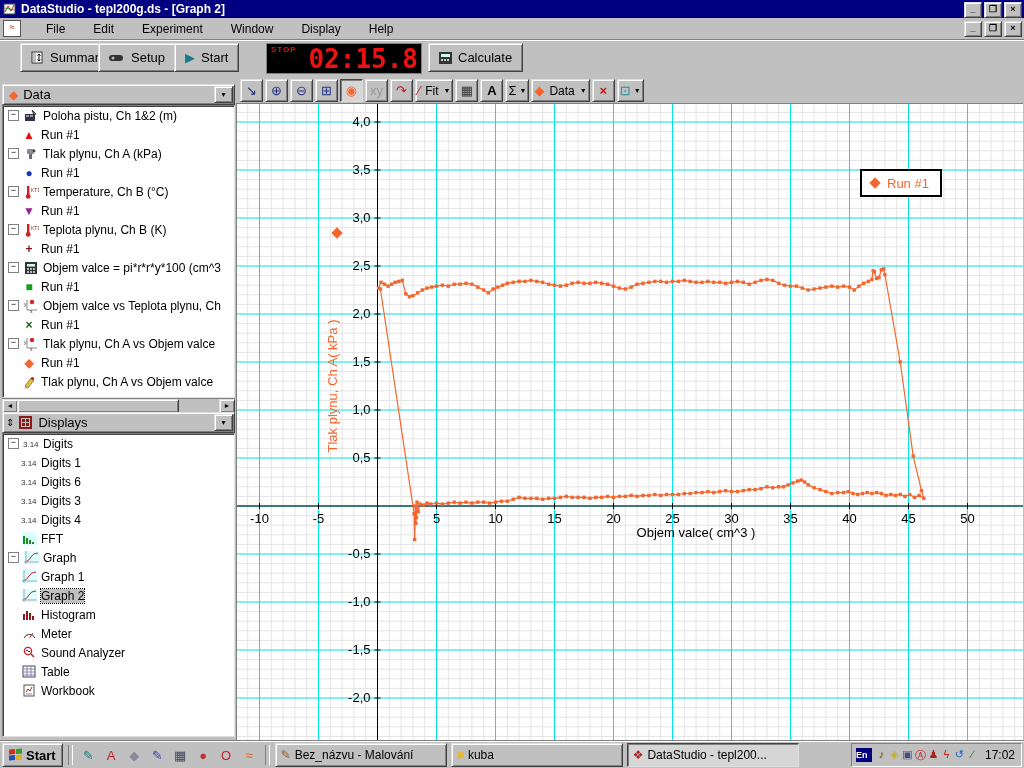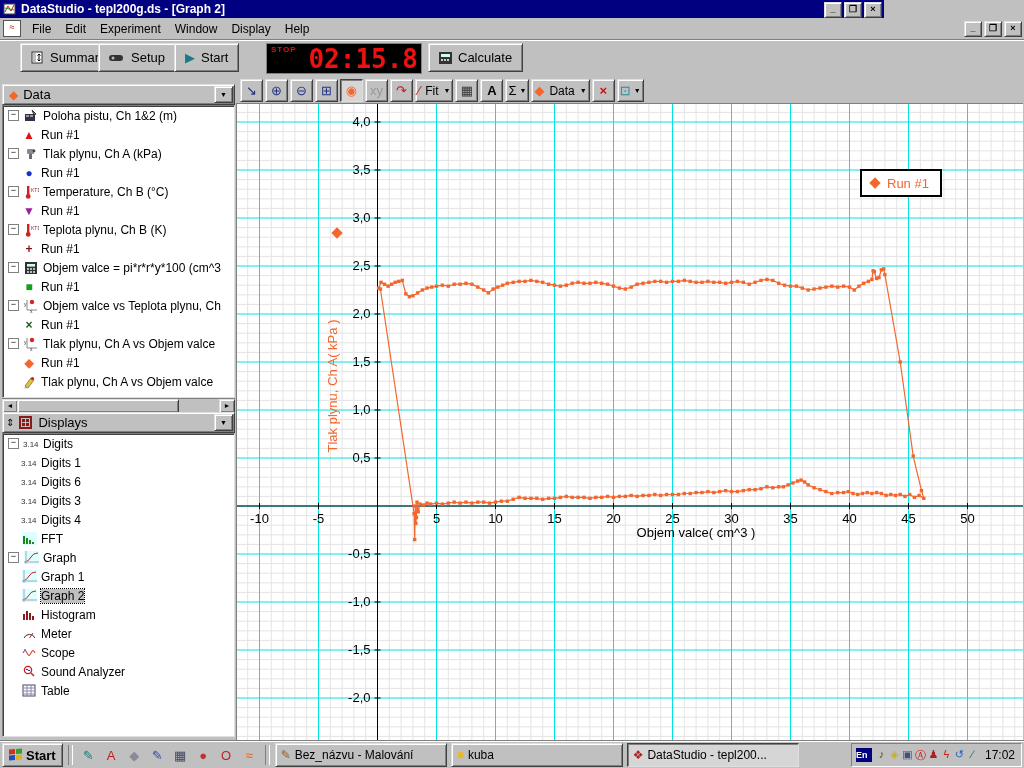--- a/index.html
+++ b/index.html
@@ -1,26 +1,26 @@
 <!DOCTYPE html>
 <html><head>
 <meta charset="utf-8">
 <style>
   html,body{margin:0;padding:0;}
   .screen{position:relative;width:1024px;height:768px;background:#c0c0c0;font-family:"Liberation Sans",sans-serif;font-size:12px;color:#000;overflow:hidden;}
   
   .raised{background:#c0c0c0;border:1px solid;border-color:#dfdfdf #404040 #404040 #dfdfdf;box-shadow:inset 1px 1px 0 #fff, inset -1px -1px 0 #808080;}
   .sunken{background:#fff;border:1px solid;border-color:#808080 #dfdfdf #dfdfdf #808080;box-shadow:inset 1px 1px 0 #404040, inset -1px -1px 0 #fff;}
   .pressed{background:#d6d6d6;border:1px solid;border-color:#404040 #dfdfdf #dfdfdf #404040;box-shadow:inset 1px 1px 0 #808080;}
-  .titlebar{position:absolute;left:0;top:0;width:884px;height:18px;background:#000080;color:#fff;display:flex;align-items:center;padding-left:3px;box-sizing:border-box;}
+  .titlebar{position:absolute;left:0;top:0;width:1024px;height:18px;background:#000080;color:#fff;display:flex;align-items:center;padding-left:3px;box-sizing:border-box;}
   .titlebar .t{font-weight:bold;font-size:12px;margin-left:4px;}
   .winbtns{position:absolute;right:2px;top:2px;display:flex;gap:2px;}
   .wbtn{width:16px;height:14px;font-size:9px;line-height:12px;text-align:center;color:#000;font-weight:bold;font-family:"Liberation Sans",sans-serif;}
   .menubar{position:absolute;left:0;top:18px;width:1024px;height:21px;background:#c0c0c0;display:flex;align-items:center;border-bottom:1px solid #808080;box-shadow:0 1px 0 #fff;}
-  .menubar .mitem{padding:2px 7px;}
+  .menubar .mitem{padding:2px 7px;margin-left:14px;}
   .docicon{width:16px;height:15px;margin:0 4px 0 3px;background:#fff;border:1px solid #555;font-size:9px;line-height:13px;text-align:center;color:#b00;}
   
   .toolbar{position:absolute;left:0;top:41px;width:1024px;height:34px;}
   .tbtn{position:absolute;height:27px;display:flex;align-items:center;gap:6px;padding:0 10px;font-size:13px;}
   .tbtn .g{font-size:13px;}
   .timer{position:absolute;left:266px;top:2px;width:154px;height:29px;background:#000;border:1px solid #808080;}
   .timer .stop{position:absolute;left:4px;top:1px;color:#e01010;font-size:8px;font-weight:bold;letter-spacing:1px;}
   .timer .val{position:absolute;right:3px;top:0px;color:#ee1111;font-family:"DejaVu Sans Mono",monospace;font-size:26px;font-weight:bold;letter-spacing:0px;}
   
   .gtoolbar{position:absolute;left:240px;top:78px;height:25px;display:flex;gap:2px;align-items:center;}
@@ -459,48 +459,49 @@
               <line x1="7.5" y1="11" x2="11" y2="6" stroke="#c22"></line>
             </svg>
           </span>
           <span class="lab">Meter</span>
         </div>
         <div class="trow">
           <span class="sp" style="width: 2px;"></span>
           <span class="sp" style="width: 16px;"></span>
           <span class="ticon">
             <svg width="15" height="13">
-              <path d="M1 7 Q3 2 5 7 T9 7 T13 7" stroke="#cc2222" fill="none"></path>
-              <circle cx="3" cy="4" r="1" fill="#66c"></circle>
-            </svg>
-          </span>
-          <span class="lab">Scope</span>
-        </div>
-        <div class="trow">
-          <span class="sp" style="width: 2px;"></span>
-          <span class="sp" style="width: 16px;"></span>
-          <span class="ticon">
-            <svg width="15" height="13">
               <circle cx="6" cy="5" r="3.6" fill="none" stroke="#c22" stroke-width="1.4"></circle>
               <line x1="9" y1="8" x2="12" y2="11" stroke="#c22" stroke-width="1.6"></line>
               <path d="M4 5 Q5 3 6 5 T8 5" stroke="#338" fill="none"></path>
             </svg>
           </span>
           <span class="lab">Sound Analyzer</span>
         </div>
         <div class="trow">
           <span class="sp" style="width: 2px;"></span>
           <span class="sp" style="width: 16px;"></span>
           <span class="ticon">
             <svg width="15" height="13">
               <rect x="1" y="1" width="12" height="11" fill="#fff" stroke="#446"></rect>
               <path d="M1 4 L13 4 M1 7 L13 7 M1 10 L13 10 M5 1 L5 12 M9 1 L9 12" stroke="#88a"></path>
             </svg>
           </span>
           <span class="lab">Table</span>
+        </div>
+        <div class="trow">
+          <span class="sp" style="width: 2px;"></span>
+          <span class="sp" style="width: 16px;"></span>
+          <span class="ticon">
+            <svg width="15" height="13">
+              <rect x="2" y="1" width="10" height="11" fill="#fff" stroke="#555"></rect>
+              <path d="M4 8 L6 5 L8 7 L10 3" stroke="#c22" fill="none"></path>
+              <line x1="4" y1="10" x2="10" y2="10" stroke="#88a"></line>
+            </svg>
+          </span>
+          <span class="lab">Workbook</span>
         </div>
       </div>
   </div>
 
   <div class="graphpanel">
     <svg id="chart" width="786" height="637">
         <rect x="0" y="0" width="786" height="637" fill="#ffffff"></rect>
         <line x1="10.699999999999989" y1="0" x2="10.699999999999989" y2="637" stroke="#e4e4e4"></line>
         <line x1="34.3" y1="0" x2="34.3" y2="637" stroke="#e4e4e4"></line>
         <line x1="46.099999999999994" y1="0" x2="46.099999999999994" y2="637" stroke="#e4e4e4"></line>

